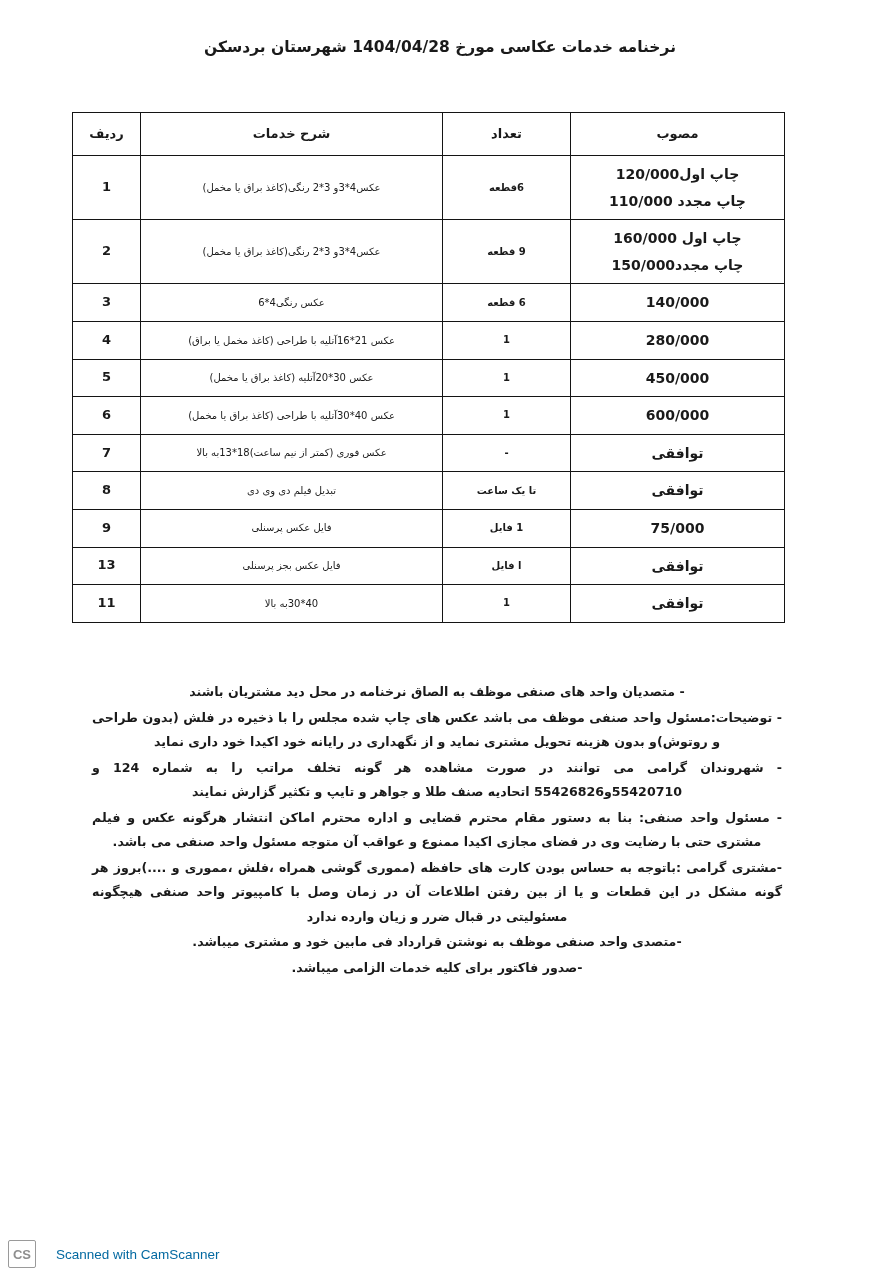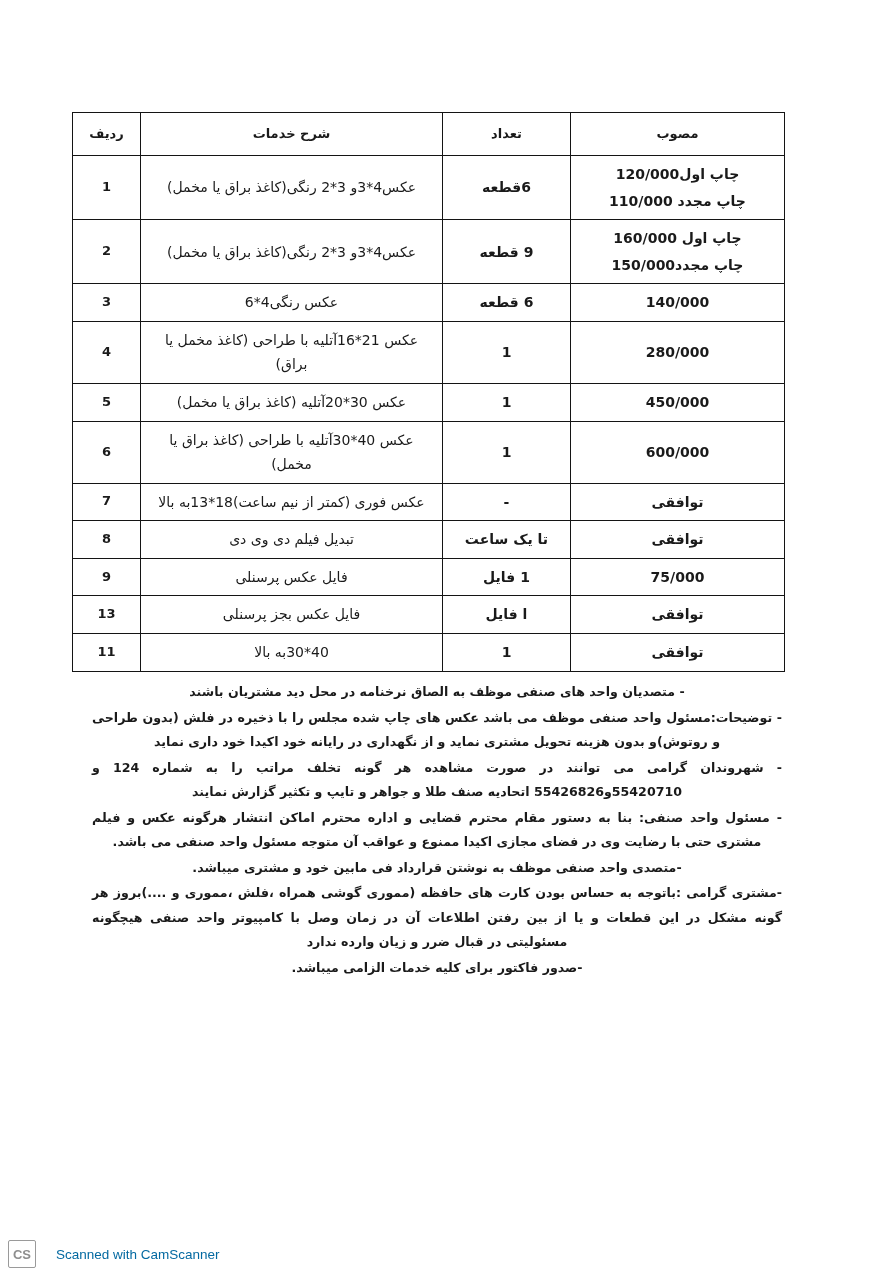--- a/index.html
+++ b/index.html
@@ -41,21 +41,21 @@
     left: 72px;
     width: 712px;
     border-collapse: collapse;
     direction: rtl;
     table-layout: fixed;
   }
   .price-table th,
   .price-table td {
     border: 1.6px solid #141414;
     padding: 5px 6px;
-    font-size: 14px;
+    font-size: 10px;
     vertical-align: middle;
     text-align: center;
     line-height: 1.6;
   }
   .price-table thead th {
     font-weight: bold;
     font-size: 13px;
     height: 32px;
     letter-spacing: 0.5px;
   }
@@ -127,20 +127,21 @@
     font-size: 13.5px;
     font-family: "Liberation Sans", sans-serif;
     margin-left: 12px;
   }
 </style>
 </head>
 <body>
 
 <div class="page">
 
+  <div class="doc-title">نرخنامه خدمات عکاسی مورخ 1404/04/28 شهرستان بردسکن</div>
 
   <table class="price-table">
     <colgroup>
       <col class="col-price">
       <col class="col-count">
       <col class="col-desc">
       <col class="col-row">
     </colgroup>
     <thead>
       <tr>
@@ -242,22 +243,22 @@
           <td class="rowno">11</td>
         </tr>
       </tbody>
   </table>
 
   <div class="notes" id="notes-block">
       <p>- متصدیان واحد های صنفی موظف به الصاق نرخنامه در محل دید مشتریان باشند</p>
       <p>- توضیحات:مسئول واحد صنفی موظف می باشد عکس های چاپ شده مجلس را با ذخیره در فلش (بدون طراحی و روتوش)و بدون هزینه تحویل مشتری نماید و از نگهداری در رایانه خود اکیدا خود داری نماید</p>
       <p>- شهروندان گرامی می توانند در صورت مشاهده هر گونه تخلف مراتب را به شماره 124 و 55420710و55426826 اتحادیه  صنف طلا و جواهر و تایپ و تکثیر گزارش نمایند</p>
       <p>- مسئول واحد صنفی: بنا به دستور مقام محترم قضایی و اداره محترم اماکن انتشار هرگونه عکس و فیلم مشتری حتی با رضایت وی در فضای مجازی اکیدا ممنوع و عواقب آن متوجه مسئول واحد صنفی می باشد.</p>
+      <p>-مشتری گرامی :باتوجه به حساس بودن کارت های حافظه  (مموری گوشی همراه ،فلش ،مموری و ....)بروز هر گونه مشکل در این قطعات و یا از بین رفتن اطلاعات آن در زمان وصل با کامپیوتر واحد صنفی هیچگونه مسئولیتی در قبال ضرر و زیان وارده ندارد</p>
       <p>-متصدی واحد صنفی موظف به نوشتن قرارداد فی مابین خود و مشتری میباشد.</p>
-      <p>-مشتری گرامی :باتوجه به حساس بودن کارت های حافظه  (مموری گوشی همراه ،فلش ،مموری و ....)بروز هر گونه مشکل در این قطعات و یا از بین رفتن اطلاعات آن در زمان وصل با کامپیوتر واحد صنفی هیچگونه مسئولیتی در قبال ضرر و زیان وارده ندارد</p>
       <p>-صدور فاکتور برای کلیه خدمات الزامی میباشد.</p>
     </div>
 
   <div class="watermark">
     <div class="cs-logo">CS</div>
     <div class="cs-text">Scanned with CamScanner</div>
   </div>
 
 </div>
 

